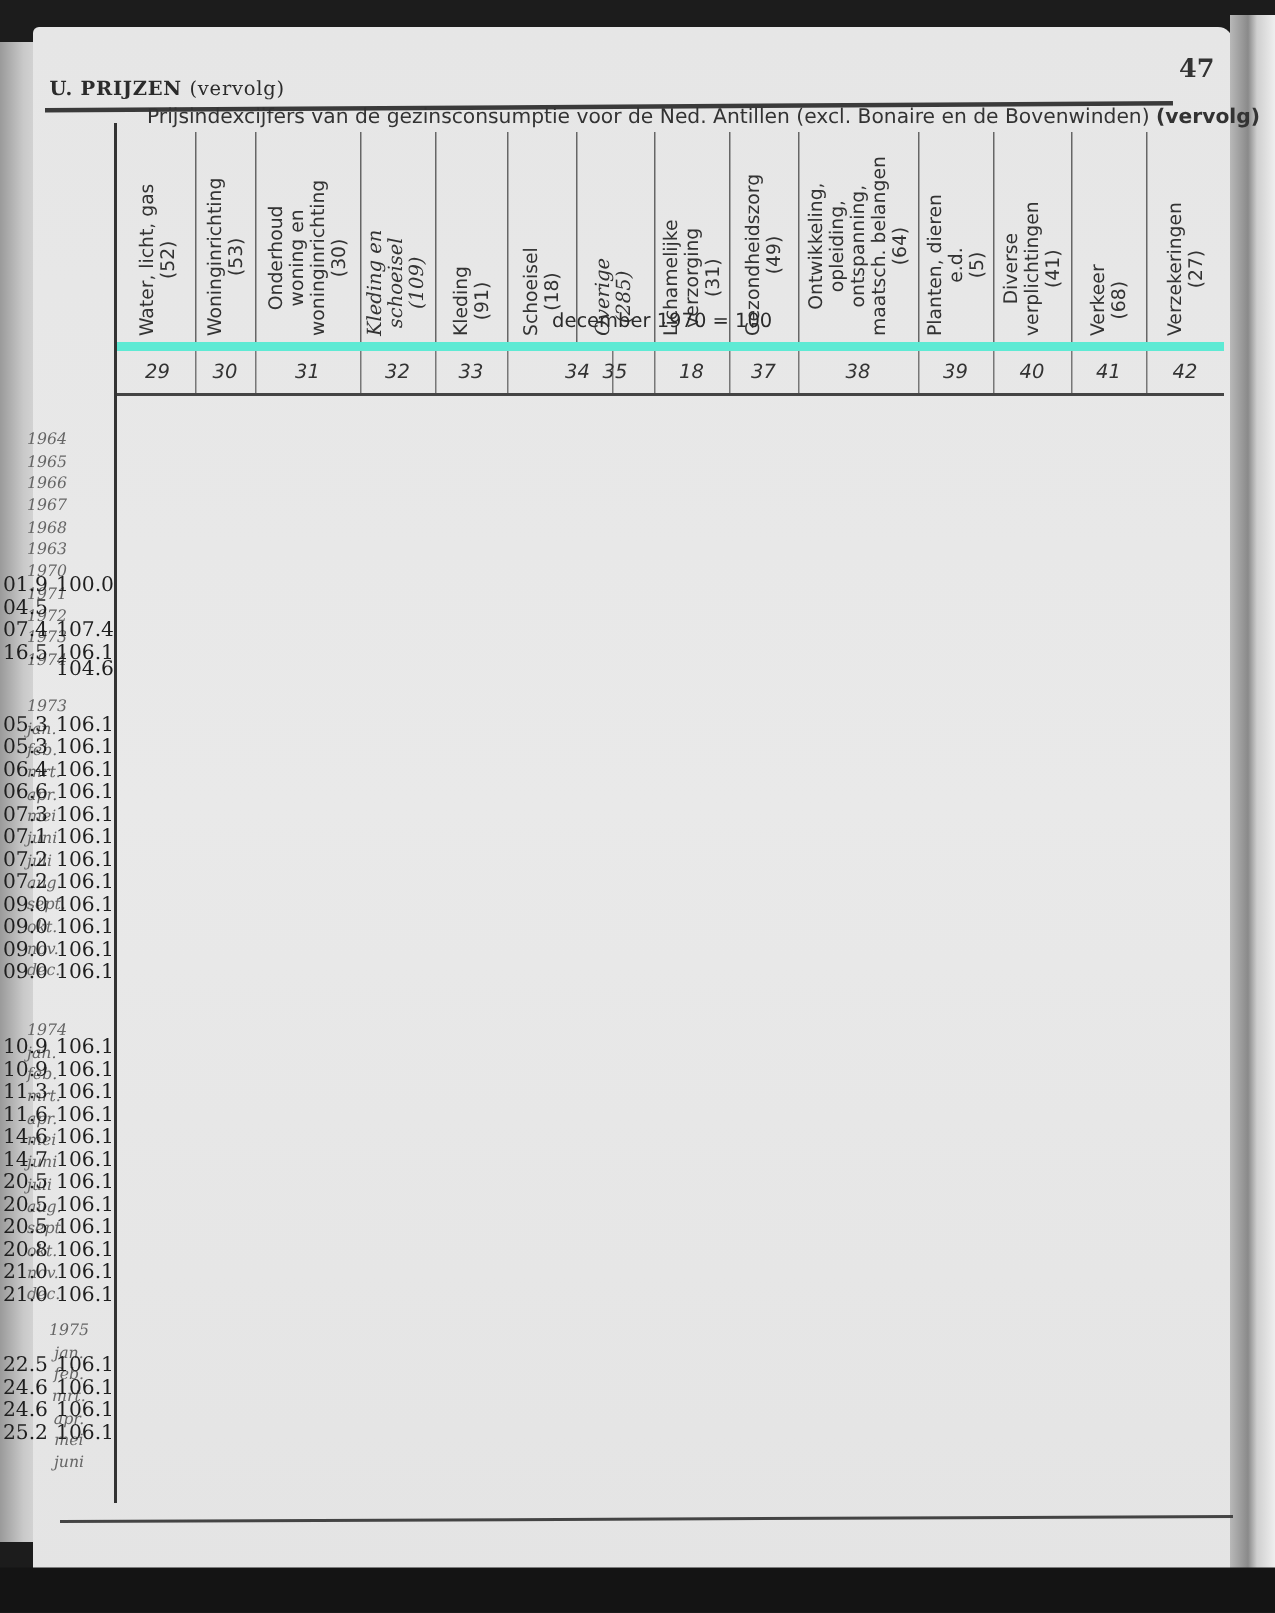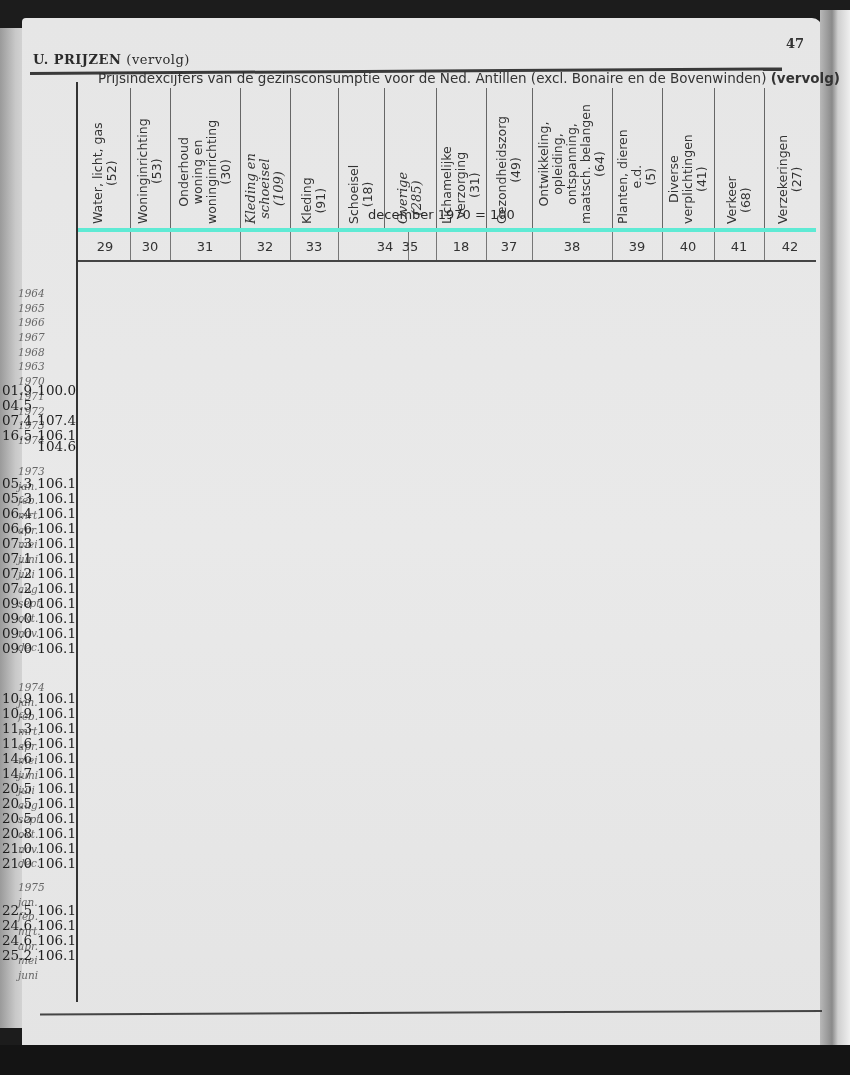--- a/index.html
+++ b/index.html
@@ -25,21 +25,21 @@
   .bottom-shadow {
     position:absolute; left:0; top:1045px; width:850px; height:30px; background:#141414;
   }
   .section-title {
     position:absolute; left:33px; top:52px; font-family:"DejaVu Serif", serif;
     font-weight:bold; font-size:13px; color:#2b2b2b; letter-spacing:0.5px;
   }
   .section-title .cont { font-weight:normal; }
   .page-number {
     position:absolute; left:786px; top:36px; font-family:"DejaVu Serif", serif;
-    font-weight:bold; font-size:13px; color:#333;
+    font-weight:bold; font-size:17px; color:#333;
   }
   .top-rule {
     position:absolute; left:30px; top:72px; width:752px; height:3px; background:#3a3a3a;
     transform:rotate(-0.35deg); transform-origin:left;
   }
   .table-title {
     position:absolute; left:98px; top:70px; font-size:13.5px; color:#333; white-space:nowrap;
   }
   .table-title b { font-weight:bold; }
   .vline-left {
@@ -58,21 +58,21 @@
     transform-origin:left bottom;
     transform:rotate(-90deg) translateY(50%);
     white-space:pre; text-align:center; font-size:12.5px; line-height:14px; color:#333;
   }
   .hdr-text.it { font-family:"DejaVu Serif", serif; font-style:italic; font-size:13px; }
   .base-line {
     position:absolute; left:368px; top:207px; font-size:13px; color:#2a2a2a; white-space:nowrap;
   }
   .colnum-row {
     position:absolute; left:78px; top:228px; width:738px; height:28px;
-    border-top:4px solid #5eead4; border-bottom:2px solid #444;
+    border-top:6px solid #5eead4; border-bottom:2px solid #444;font-style:italic;
   }
   .colnum {
     position:absolute; top:0; height:28px; line-height:30px; text-align:center;
     font-size:13px; color:#333; border-right:1px solid #777;
   }
   .colnum:last-child { border-right:none; }
   .row-labels {
     position:absolute; left:18px; width:56px;
     font-family:"DejaVu Serif", serif; font-style:italic; font-size:10.5px; color:#666;
   }
@@ -230,21 +230,21 @@
       <div class="row-label">apr.</div>
       <div class="row-label">mei</div>
       <div class="row-label">juni</div>
       <div class="row-label">juli</div>
       <div class="row-label">aug.</div>
       <div class="row-label">sept.</div>
       <div class="row-label">okt.</div>
       <div class="row-label">nov.</div>
       <div class="row-label">dec.</div>
     </div>
-    <div class="row-labels" style="top: 880px;">
+    <div class="row-labels" style="top: 880px; text-align: center;">
       <div class="row-label">1975</div>
       <div class="row-label">jan.</div>
       <div class="row-label">feb.</div>
       <div class="row-label">mrt.</div>
       <div class="row-label">apr.</div>
       <div class="row-label">mei</div>
       <div class="row-label">juni</div>
     </div>
   </div>
 <div id="blocks">

